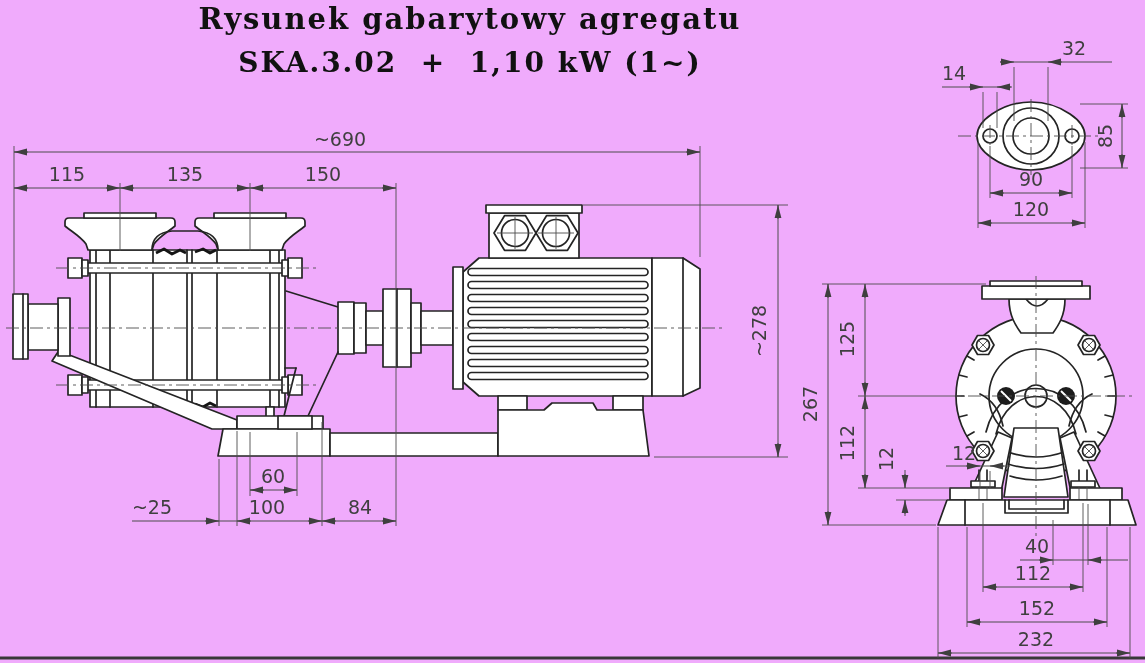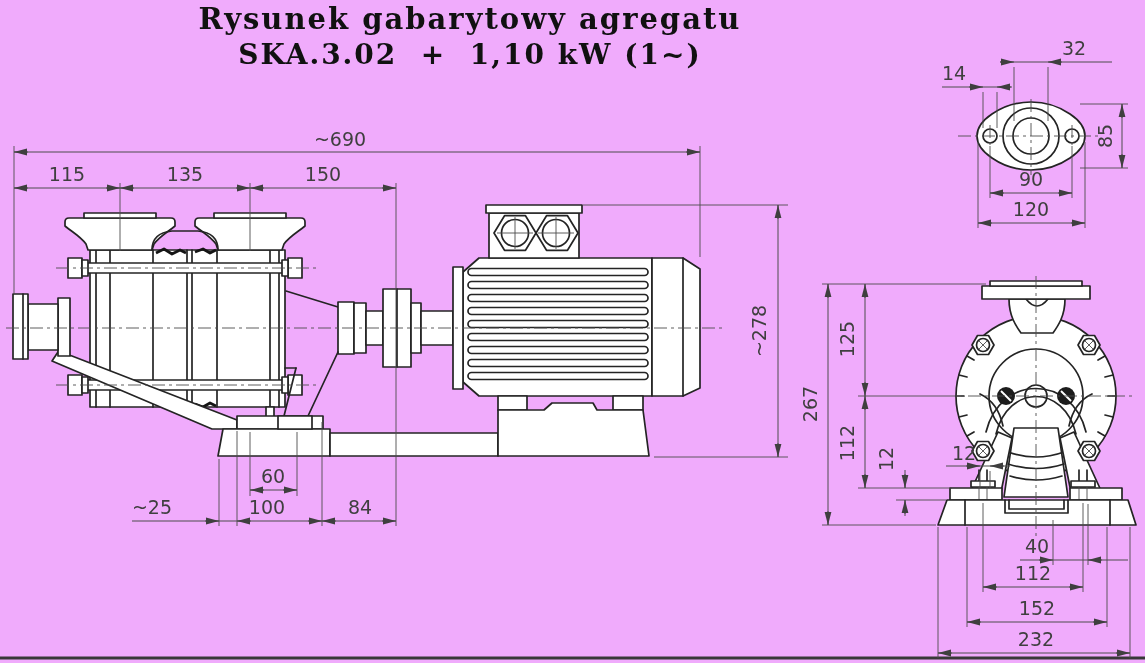--- a/index.html
+++ b/index.html
@@ -1,21 +1,21 @@
 <!DOCTYPE html>
 <html><head>
 <meta charset="utf-8">
 <style>
   html,body{margin:0;padding:0;background:#fff;}
   .page{position:relative;width:1145px;height:663px;background:#f0abfc;overflow:hidden;
         font-family:"DejaVu Sans",sans-serif;padding-left:32px;}
   .title{position:absolute;left:0;top:2px;width:940px;text-align:center;color:#111;
          font-family:"DejaVu Serif",serif;font-weight:bold;}
   .t1{font-size:29px;letter-spacing:2px;white-space:pre;}
-  .t2{font-size:28px;letter-spacing:2px;white-space:pre;margin-top:2px;}
+  .t2{font-size:28px;letter-spacing:2px;white-space:pre;margin-top:10px;}
   svg{position:absolute;left:0;top:0;}
   .ol{fill:none;stroke:#242424;stroke-width:1.7;stroke-linejoin:round;stroke-linecap:round;}
   .of{fill:#ffffff;stroke:#242424;stroke-width:1.7;stroke-linejoin:round;}
   .xl{stroke:#4d4d4d;stroke-width:.9;fill:none;}
   .cl{stroke:#4d4d4d;stroke-width:.9;fill:none;stroke-dasharray:13 4 3 4;}
   .dl{stroke:#4d4d4d;stroke-width:1;fill:none;}
   .sq{fill:none;stroke:#151515;stroke-width:2.8;stroke-linejoin:round;}
   .dt{font:19px "DejaVu Sans",sans-serif;fill:#3f3f3f;}
 </style>
 </head>

